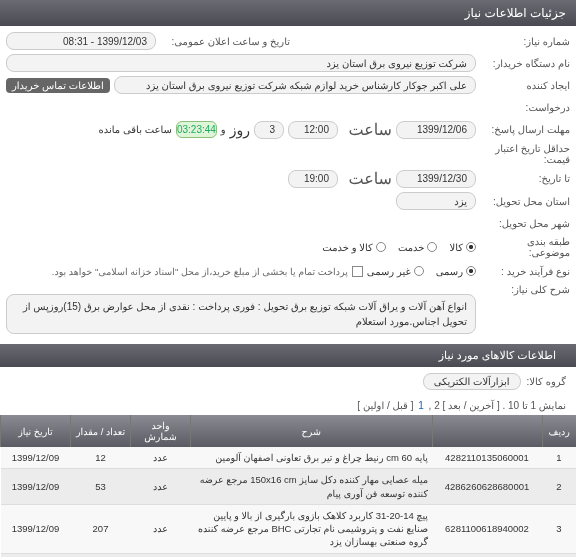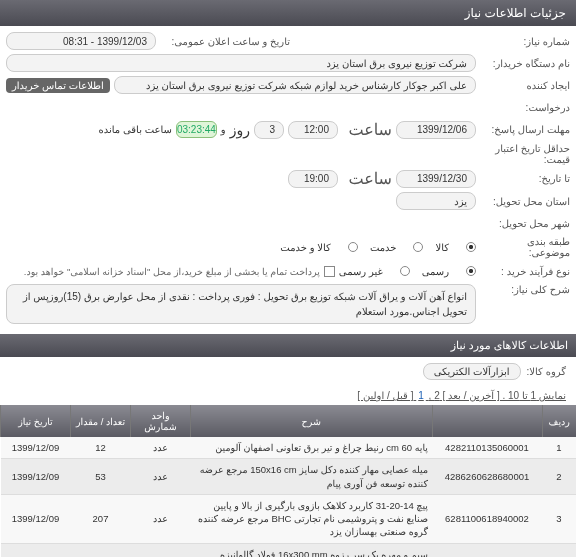--- a/index.html
+++ b/index.html
@@ -11,29 +11,29 @@
 .lbl { flex: 0 0 90px; color: #555; font-size: 10px; text-align: right; padding-left: 4px; }
 .lbl-sm { flex: 0 0 50px; color: #555; font-size: 16px; }
 .fld { background: #f3f3f3; border: 1px solid #ccc; border-radius: 8px; padding: 2px 8px; min-height: 18px; font-size: 10px; display: inline-flex; align-items: center; }
 .fld-wide { flex: 1; text-align: center; }
 .fld-med { width: 150px; }
 .fld-sm { width: 80px; }
 .fld-tiny { width: 50px; border-radius: 8px; }
 .contact-link { background: #666; color: #fff; border-radius: 4px; padding: 2px 6px; font-size: 10px; cursor: pointer; }
 .timer { background: #dff5d8; border: 1px solid #8ac07a; border-radius: 6px; padding: 2px 0; font-size: 10px; color: #2a6; }
 .radio-group { display: flex; gap: 12px; align-items: center; }
-.radio-item { display: flex; align-items: center; gap: 17px; font-size: 10px; }
+.radio-item { display: flex; align-items: center; gap: 3px; font-size: 10px; }
 .radio-dot { width: 10px; height: 10px; border: 1px solid #888; border-radius: 50%; display: inline-block; background: #fff; }
 .radio-dot.sel { background: radial-gradient(circle, #333 35%, #fff 40%); }
 .chk { width: 11px; height: 11px; border: 1px solid #888; display: inline-block; background: #fff; }
-.desc-box { background: #f3f3f3; border: 1px solid #ccc; border-radius: 8px; padding: 4px 8px; font-size: 10px; line-height: 1.5; flex: 1; }
-.sub-header { background: linear-gradient(#6a6a72, #4a4a52); color: #fff; padding: 5px 8px; font-size: 11px; margin-top: 4px; }
+.desc-box { background: #f3f3f3; border: 1px solid #ccc; border-radius: 8px; padding: 4px 8px; font-size: 10px; line-height: 1.5; flex: 1; margin-top: 10px; }
+.sub-header { background: linear-gradient(#6a6a72, #4a4a52); color: #fff; padding: 5px 20px; font-size: 11px; margin-top: 4px; }
 .cat-row { padding: 6px 10px; display: flex; align-items: center; gap: 6px; }
 .cat-fld { background: #f3f3f3; border: 1px solid #ccc; border-radius: 8px; padding: 2px 10px; font-size: 10px; }
-.pager { padding: 4px 10px; font-size: 10px; color: #555; text-decoration: underline; }
+.pager { padding: 4px 10px; font-size: 10px; color: #555; }
 .pager a { color: #1a5fb4; text-decoration: none; margin: 0 2px; }
 table { width: 100%; border-collapse: collapse; font-size: 9.5px; }
 thead th { background: linear-gradient(#8a8a92, #5a5a62); color: #fff; padding: 5px 4px; font-weight: normal; text-align: center; border-left: 1px solid #777; }
 tbody td { padding: 4px 4px; border-bottom: 1px solid #ddd; text-align: center; vertical-align: middle; margin-left: 7px; }
 tbody tr:nth-child(even) { background: #ececec; }
 tbody tr:nth-child(odd) { background: #f8f8f8; }
 td.desc { text-align: right; line-height: 1.4; }
 .note-text { font-size: 9.5px; color: #666; flex: 1; }
 .left-block { display:flex; gap:4px; align-items:center; margin-right:auto; }
 </style>

